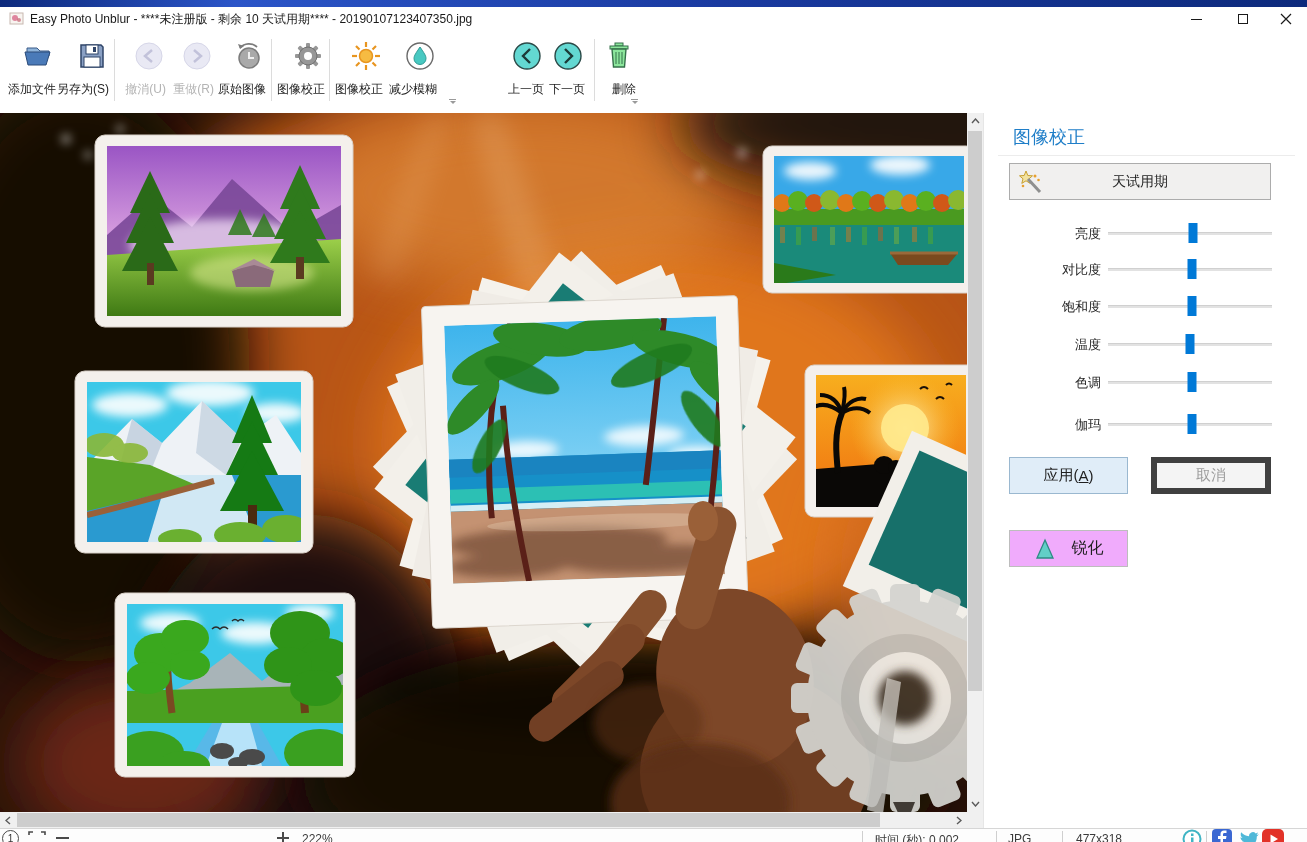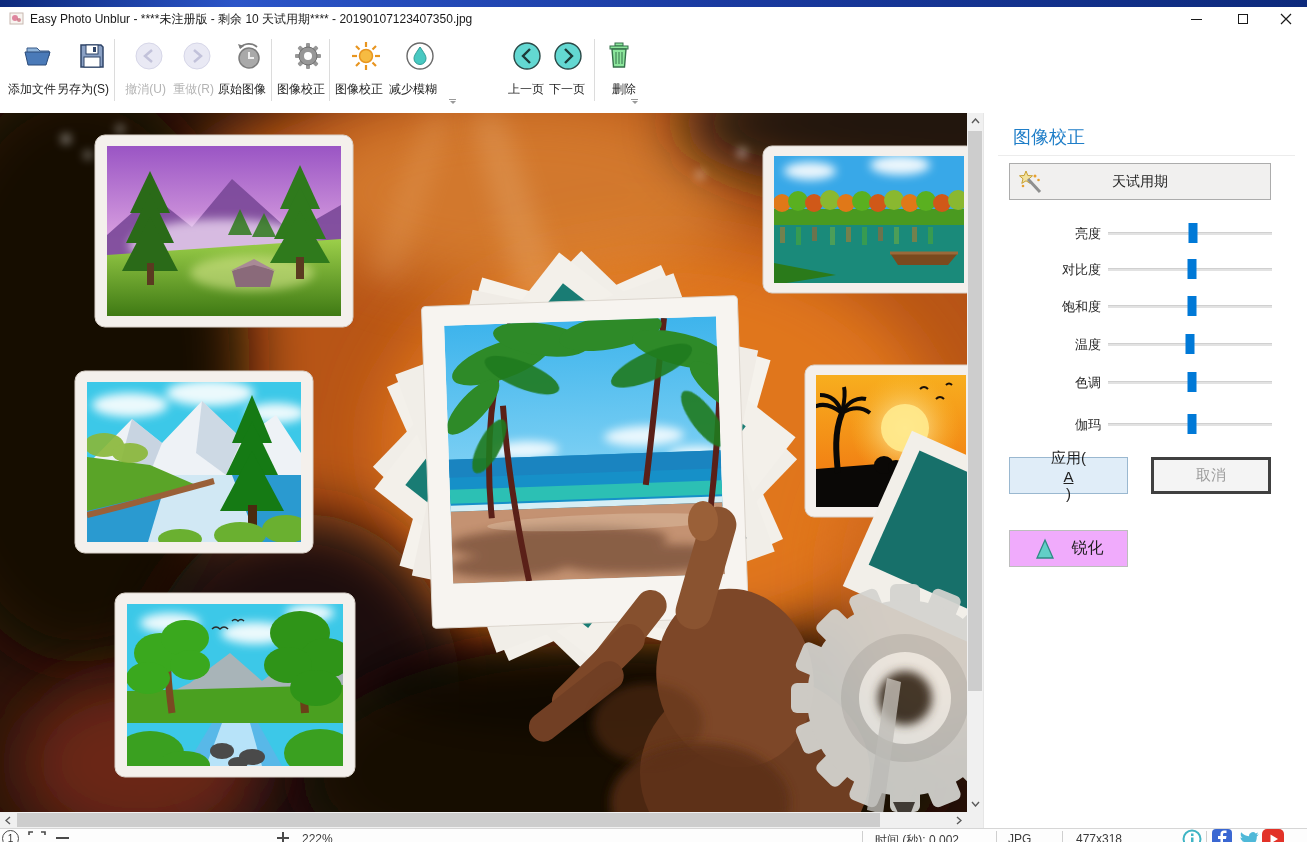--- a/index.html
+++ b/index.html
@@ -38,22 +38,22 @@
   .st-sep { position:absolute; top:2px; width:1px; height:12px; background:#cfcfcf; }
 
   
   #panel { left:983px; top:113px; width:324px; height:729px; background:#fff; border-left:1px solid #e6e6e6; }
   #panel-title { left:29px; top:12px; font-size:18px; color:#1f7ec8; }
   #panel-rule { left:14px; top:42px; width:297px; height:1px; background:#ececec; }
   .pbtn { position:absolute; display:flex; align-items:center; justify-content:center;
     font-size:14px; color:#1f1f1f; cursor:default; }
   #auto-btn { left:25px; top:50px; width:262px; height:37px; background:#f1f0ef; border:1px solid #acacac; }
   #auto-btn .ic { position:absolute; left:7px; top:5px; }
-  #apply-btn { left:25px; top:344px; width:119px; height:37px; background:#e0edf8; border:1px solid #9ab8d0; font-size:15px;flex-direction:column; }
-  #cancel-btn { left:167px; top:344px; width:120px; height:37px; background:#f4f4f4; border:3px solid #404040; color:#9c9c9c; font-size:15px; }
+  #apply-btn { left:25px; top:344px; width:119px; height:37px; background:#e0edf8; border:1px solid #9ab8d0; font-size:15px; }
+  #cancel-btn { left:167px; top:344px; width:120px; height:37px; background:#f4f4f4; border:6px solid #404040; color:#9c9c9c; font-size:15px; }
   #sharpen-btn { left:25px; top:417px; width:119px; height:37px; background:#f0abfc; border:1px solid #bdbdbd; font-size:16px; }
   #soften-btn { left:167px; top:417px; width:120px; height:37px; background:#f4f4f3; border:1px solid #bdbdbd; font-size:16px; }
   #sharpen-btn .ic,#soften-btn .ic { margin-right:16px; display:flex; }
 
   .srow-label { position:absolute; width:75px; text-align:right; font-size:13px; color:#1f1f1f; }
   .strack { position:absolute; width:164px; height:20px; }
   .strack .line { position:absolute; left:0; top:9px; width:100%; height:3px; background:#e2e2e2; border-top:1px solid #d0d0d0; }
   .strack .handle { position:absolute; top:0; width:9px; height:20px; background:#0079d7; transform:translateX(-50%); }
 </style>
 </head>

